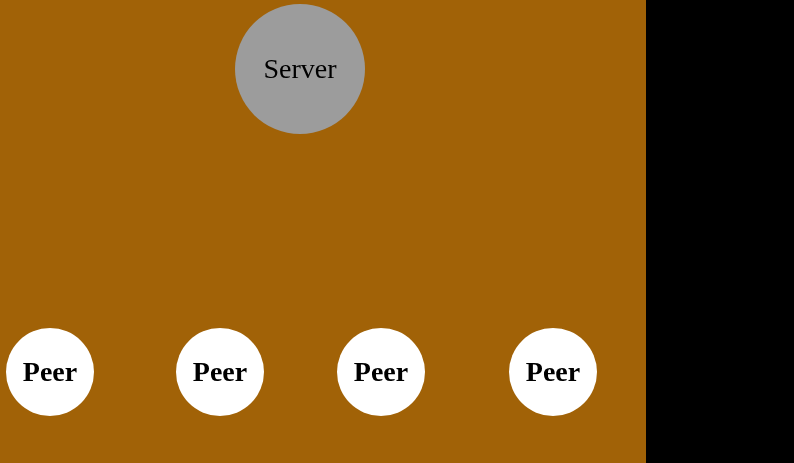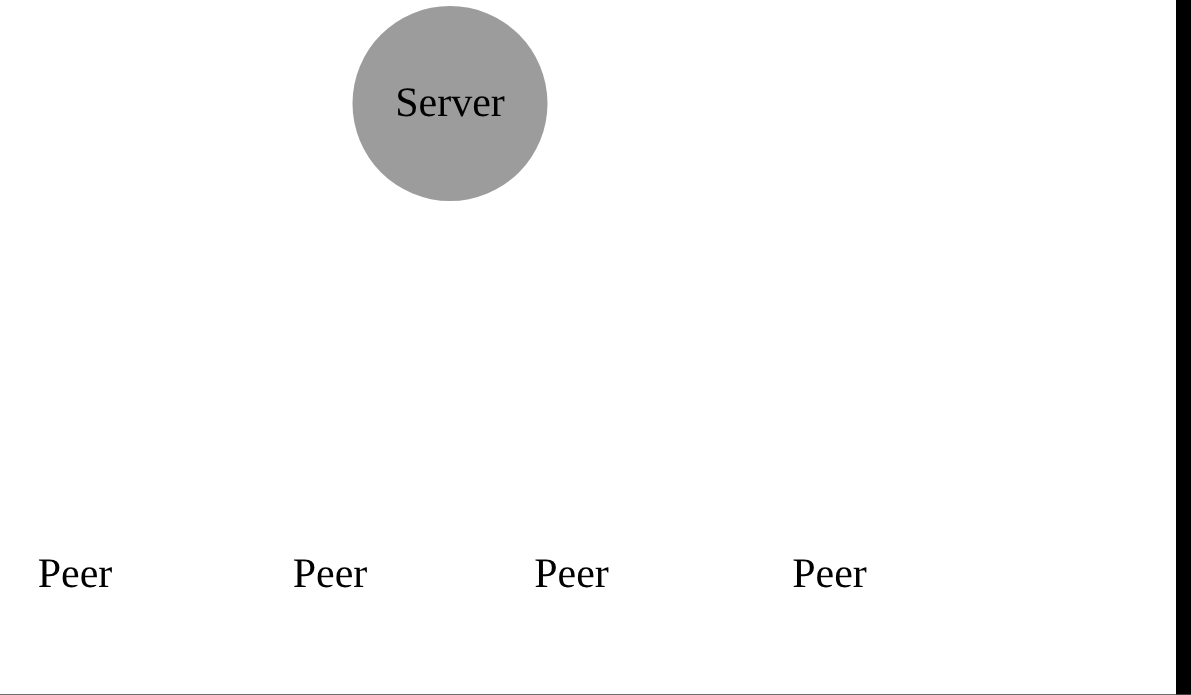--- a/index.html
+++ b/index.html
@@ -2,23 +2,23 @@
 <html><head>
 <meta charset="utf-8">
 <style>
   html, body {
     margin: 0;
     padding: 0;
     background: #000000;
   }
   .stage {
     position: relative;
-    width: 784px;
+    width: 646px;
     height: 463px;
-    background: #ffffff;
+    background: #a16207;
     overflow: hidden;
     font-family: "Liberation Serif", "DejaVu Serif", serif;
   }
   .node {
     position: absolute;
     border-radius: 50%;
     display: flex;
     align-items: center;
     justify-content: center;
     box-sizing: border-box;
@@ -34,21 +34,22 @@
     left: 235px;
     top: 4px;
     width: 130px;
     height: 130px;
     background: #9c9c9c;
   }
   .node-peer {
     width: 88px;
     height: 88px;
     background: #ffffff;
-    top: 339px;
+    top: 328px;
+    font-weight: bold;
   }
   .node-peer-1 { left: 6px; }
   .node-peer-2 { left: 176px; }
   .node-peer-3 { left: 337px; }
   .node-peer-4 { left: 509px; }
 </style>
 </head>
 <body>
 
 <div class="stage">

